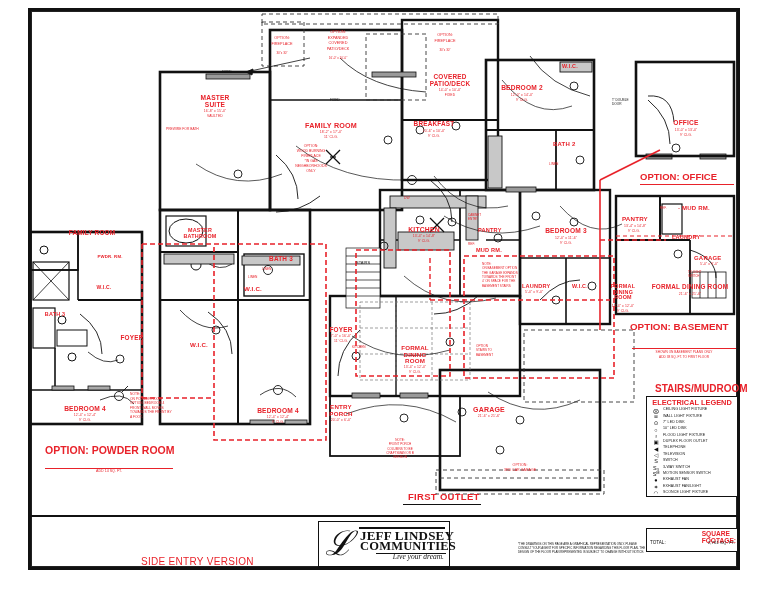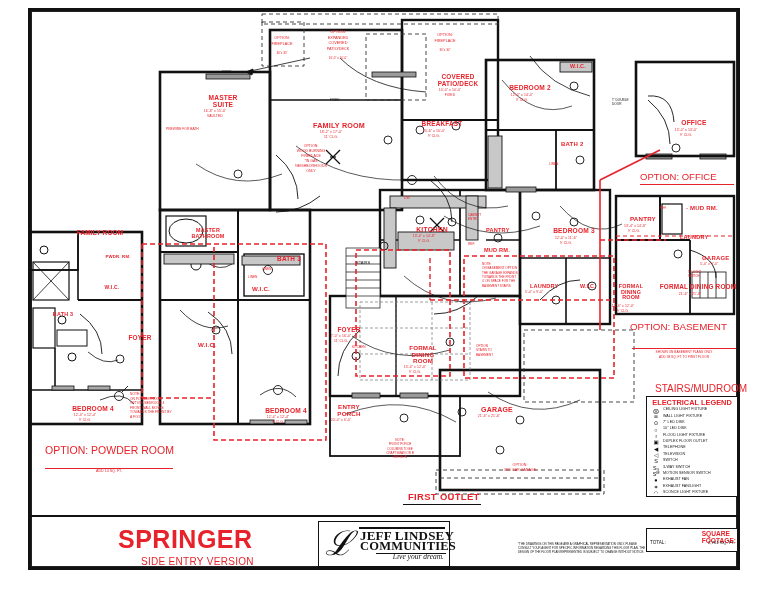--- a/index.html
+++ b/index.html
@@ -12,21 +12,21 @@
   .inner-line{position:absolute;left:31px;top:11px;width:706px;height:556px;border:1px solid #222;box-sizing:border-box;}
 
   
   .title-sep{position:absolute;left:31px;top:515px;width:706px;height:0;border-top:2px solid #111;}
 
   
   .t{position:absolute;color:#e8222a;font-family:"Liberation Sans",sans-serif;white-space:nowrap;line-height:1.05;}
   .tb{position:absolute;color:#111;font-family:"Liberation Sans",sans-serif;white-space:nowrap;line-height:1.05;}
   .ctr{text-align:center;transform:translateX(-50%);}
 
-  .room{font-weight:bold;letter-spacing:.2px;margin-left:8px;}
+  .room{font-weight:bold;letter-spacing:.2px;}
   .dim{font-size:3.4px;font-weight:normal;letter-spacing:.1px;}
 
   
   .uline{position:absolute;height:0;border-top:1.6px solid #e8222a;}
   .ulineb{position:absolute;height:0;border-top:1.6px solid #111;}
 
   
   .legend-box{position:absolute;left:646px;top:396px;width:92px;height:101px;border:1px solid #111;background:#fff;box-sizing:border-box;}
   .legend-title{position:absolute;left:692px;top:398px;transform:translateX(-50%);color:#e8222a;font-size:7.4px;font-weight:bold;white-space:nowrap;}
   .leg-row{position:absolute;left:650px;width:88px;height:7.2px;}
@@ -47,21 +47,21 @@
   .logo-l3{position:absolute;left:444px;top:552px;transform:translateX(-100%);color:#111;font-family:"Liberation Serif",serif;font-style:italic;font-size:7.5px;}
   .logo-rule{position:absolute;background:#111;height:1px;}
 
   .plan-title{position:absolute;left:118px;top:525px;color:#e8222a;font-size:25px;font-weight:bold;letter-spacing:.5px;}
   .plan-sub{position:absolute;left:141px;top:556px;color:#e8222a;font-size:10px;font-weight:normal;letter-spacing:.3px;}
 
   .disc{position:absolute;left:518px;top:542px;color:#111;font-size:2.9px;line-height:1.45;width:130px;white-space:normal;}
 
   .ff-label{position:absolute;left:408px;top:491px;color:#e8222a;font-size:9.5px;font-weight:bold;letter-spacing:.3px;}
 
-  .opt-head{color:#e8222a;font-weight:normal;}
+  .opt-head{color:#e8222a;font-weight:bold;}
 
   svg{position:absolute;left:0;top:0;overflow:visible;}
 </style>
 </head>
 <body>
 
 <div id="sheet">
 
   <div class="outer-border"></div>
   <div class="inner-line"></div>
@@ -507,21 +507,20 @@
       </div>
       <div class="leg-row" style="top: 489.55px;">
         <span class="leg-sym">◠</span>
         <span class="leg-txt">SCONCE LIGHT FIXTURE</span>
       </div>
     </div>
 
   <div class="ff-label">FIRST OUTLET</div>
   <div class="ulineb" style="left:403px;top:504px;width:78px;"></div>
 
-  <div class="plan-title">SPRINGER</div>
   <div class="plan-sub">SIDE ENTRY VERSION</div>
 
   <div class="logo-box"></div>
   <div class="logo-mark">ℒ</div>
   <div class="logo-rule" style="left:359px;top:527px;width:86px;height:2px;"></div>
   <div class="logo-l1">JEFF LINDSEY</div>
   <div class="logo-l2">COMMUNITIES</div>
   <div class="logo-rule" style="left:376px;top:553px;width:70px;height:1px;"></div>
   <div class="logo-l3">Live your dream.</div>
 

